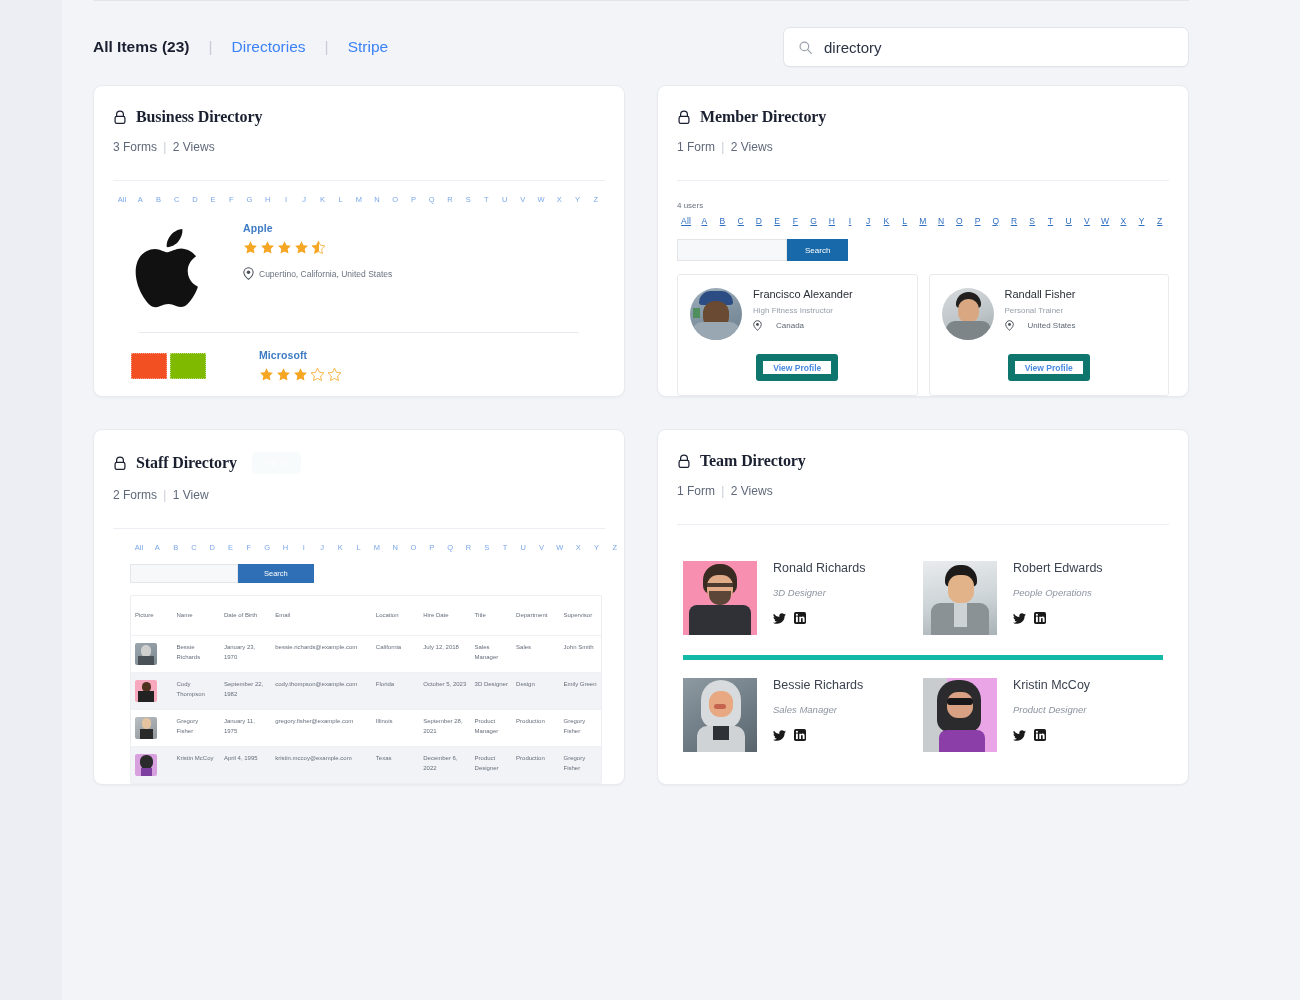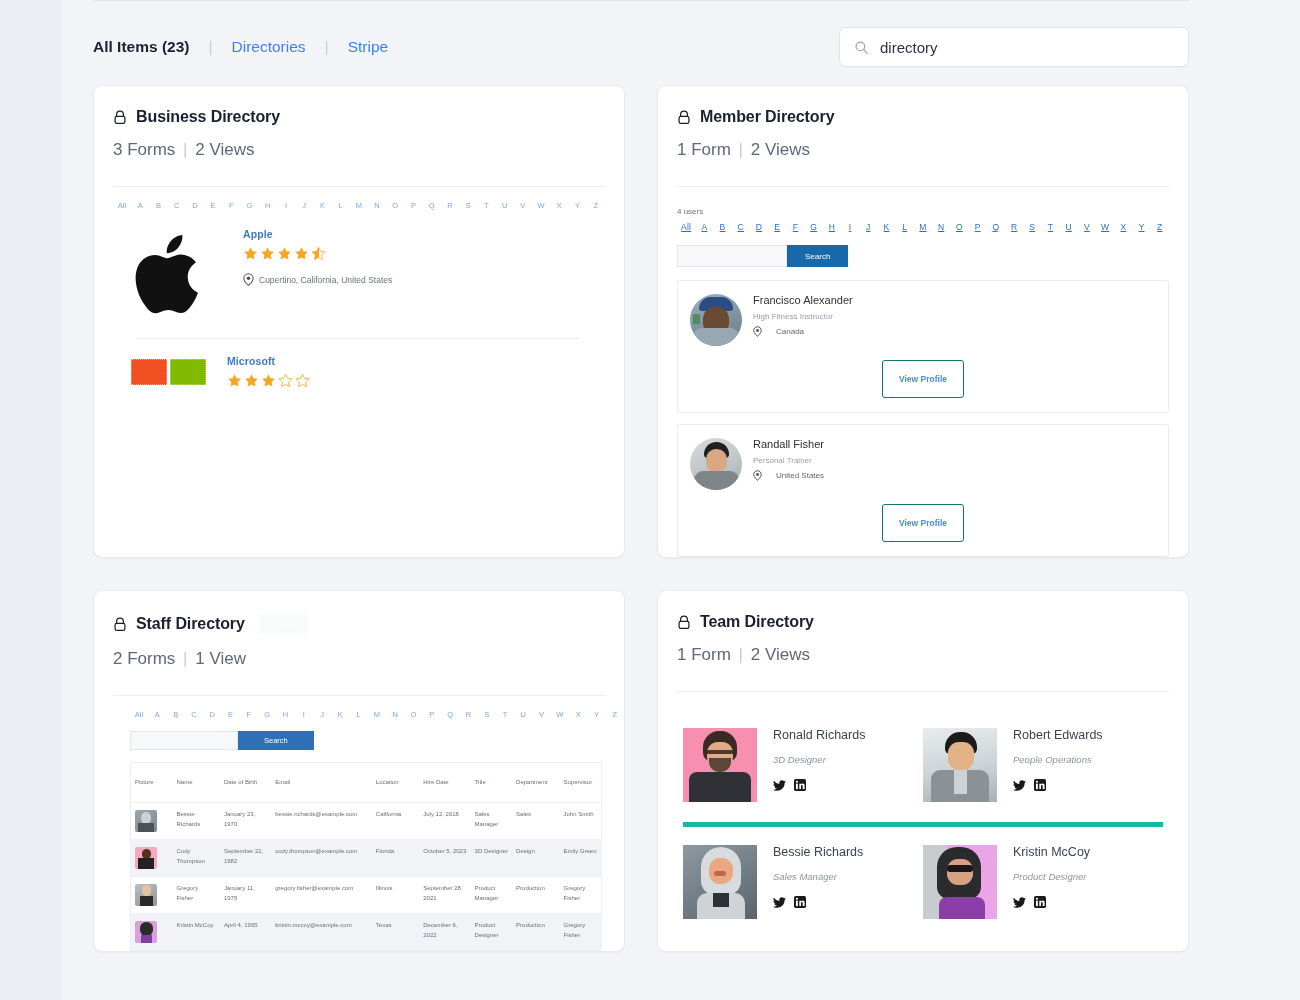--- a/index.html
+++ b/index.html
@@ -25,46 +25,46 @@
   .toolbar {
     display: flex; align-items: center; justify-content: space-between;
     width: 1096px; padding: 26px 0 18px 0;
   }
   .filters { display: flex; align-items: center; gap: 8px; font-size: 15.5px; }
   .filter-active { font-weight: 700; color: #1b2031; }
   .filter-sep { color: #c8ccd6; margin: 0 11px; font-weight: 400; }
   .filter-link { color: #3b82f6; cursor: pointer; }
 
   .search-box {
-    width: 350px; height: 40px; background: #fff;
+    width: 406px; height: 40px; background: #fff;
     border: 1px solid #e1e4ea; border-radius: 7px;
     display: flex; align-items: center; padding: 0 14px; gap: 11px;
     box-shadow: 0 1px 1px rgba(16,24,40,0.03);
   }
   .search-box svg { flex: none; }
   .search-value { font-size: 15px; color: #2b3244; }
 
   .grid {
     display: grid; grid-template-columns: 532px 532px; gap: 32px;
     width: 1096px;
   }
   .card {
     background: #fff; border: 1px solid #e8eaf0; border-radius: 9px;
     box-shadow: 0 1px 2px rgba(16,24,40,0.04);
     overflow: hidden; position: relative;
   }
   .card-head { padding: 22px 19px 0 19px; }
-  .card-title-row { display: flex; align-items: center; gap: 9px; }
+  .card-title-row { display: flex; align-items: center; gap: 9px; font-family: Liberation Serif, serif; }
   .card-title { font-size: 16px; font-weight: 700; color: #1b2031; letter-spacing: -0.1px; }
   .new-badge {
     font-size: 11px; font-weight: 700; letter-spacing: 1px;
     color: #fbfdfd; background: #f7fbfb;
     padding: 5px 10px; border-radius: 5px; margin-left: 6px;
   }
-  .card-meta { font-size: 17px; color: #5f6879; padding-top: 14px; }
+  .card-meta { font-size: 12px; color: #5f6879; padding-top: 14px; }
   .meta-sep { color: #c8ccd6; padding: 0 3px; }
   .card-rule { height: 1px; background: #eceef3; margin: 26px 19px 0 19px; }
 
   .preview { padding: 14px 19px 0 19px; position: relative; }
 
   
   .alpha { display: flex; gap: 0; font-size: 7.5px; color: #7aa7e8; letter-spacing: 0.2px; }
   .alpha span { width: 18.4px; text-align: center; }
   .alpha.underlined span { text-decoration: underline; color: #2f6fbf; }
   .alpha.underlined { font-size: 8.5px; }
@@ -73,45 +73,45 @@
   
   .biz-body { padding-top: 18px; display: flex; gap: 20px; }
   .apple-logo { width: 110px; display: flex; align-items: flex-start; justify-content: center; padding-top: 6px; }
   .biz-info { flex: 1; }
   .biz-name { font-size: 10.5px; font-weight: 700; color: #3d7bc4; letter-spacing: 0.1px; }
   .stars { display: flex; gap: 2px; margin-top: 6px; }
   .biz-loc { display: flex; align-items: center; gap: 5px; font-size: 8.5px; color: #6b7280; margin-top: 12px; }
   .biz-desc { font-size: 8px; color: #7b8290; line-height: 1.85; margin-top: 12px; max-width: 300px; }
   .biz-desc a { color: #5b8fd4; text-decoration: none; }
   .biz-rule { height: 1px; background: #e7e9ee; margin: 14px 26px 0 26px; }
-  .biz-row2 { display: flex; gap: 4px; padding-top: 16px; }
+  .biz-row2 { display: flex; gap: 36px; padding-top: 16px; }
   .ms-logo { width: 110px; display: flex; align-items: center; justify-content: center; }
   .ms-tiles { display: grid; grid-template-columns: 36px 36px; grid-template-rows: 26px; gap: 3px; }
 
   
   .mem-users { font-size: 8px; color: #6b7280; }
   .mem-searchbar { display: flex; margin-top: 13px; }
   .mem-input { width: 110px; height: 22px; background: #f7f8f9; border: 1px solid #e3e5e9; }
   .mem-search-btn {
     height: 22px; padding: 0 18px; background: #1769aa; color: #fff;
     font-size: 8px; display: flex; align-items: center; justify-content: center;
   }
-  .mem-cards { display: flex; gap: 11px; margin-top: 13px; flex-direction: column; }
+  .mem-cards { display: flex; gap: 11px; margin-top: 13px; }
   .mem-card {
     flex: 1; border: 1px solid #e8eaee; border-radius: 3px; background: #fff;
     padding: 13px 12px 14px 12px;
   }
   .mem-top { display: flex; gap: 11px; align-items: flex-start; }
   .mem-avatar { width: 52px; height: 52px; border-radius: 50%; flex: none; overflow: hidden; position: relative; }
   .mem-name { font-size: 11px; color: #2b3038; }
   .mem-role { font-size: 8px; color: #98a0ab; margin-top: 6px; }
   .mem-loc { display: flex; align-items: center; gap: 14px; font-size: 8px; color: #5f6773; margin-top: 5px; }
   .mem-btn {
-    margin: 14px auto 0 auto; width: 82px; height: 38px;
-    border: 1px solid #0f766e; border-radius: 3px; color: #4a8ae0;
+    margin: 14px auto 0 auto; width: 82px; height: 27px;
+    border: 7px solid #0f766e; border-radius: 3px; color: #4a8ae0;
     font-size: 8.5px; font-weight: 700; display: flex; align-items: center; justify-content: center;
   }
 
   
   .staff-wrap { padding: 14px 0 0 36px; }
   .staff-searchbar { display: flex; margin-top: 12px; }
   .staff-input { width: 108px; height: 19px; background: #f7f8f9; border: 1px solid #e4e6ea; }
   .staff-btn {
     height: 19px; padding: 0 26px; background: #2f6fb5; color: #fff;
     font-size: 7.5px; display: flex; align-items: center; justify-content: center;

